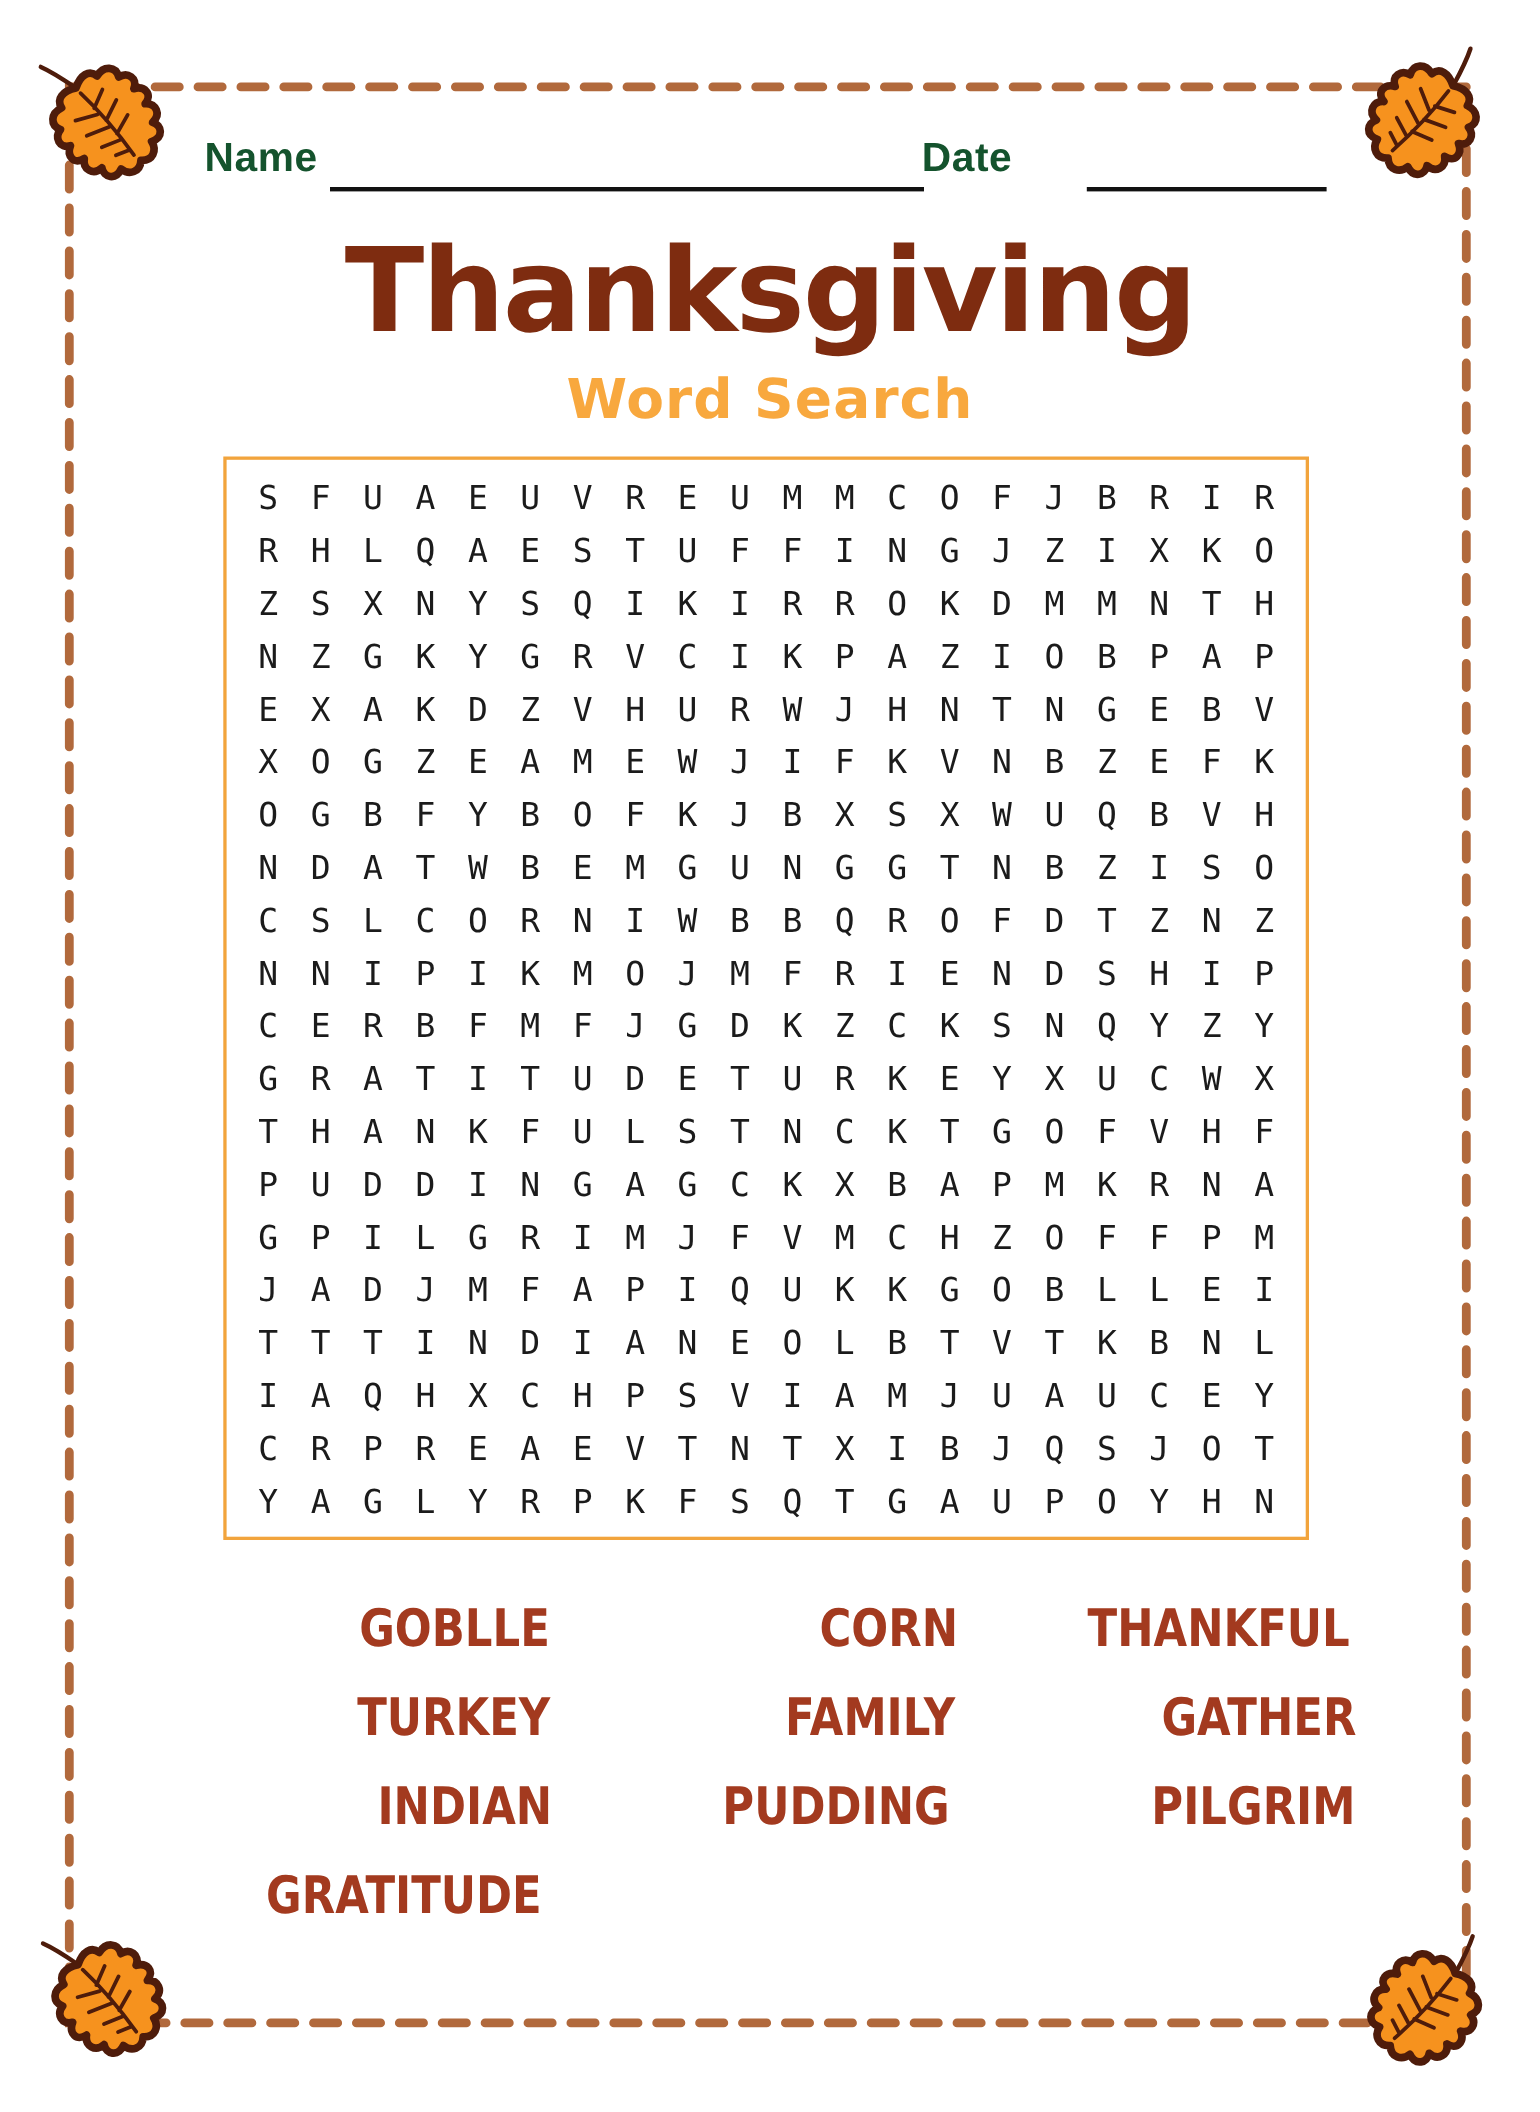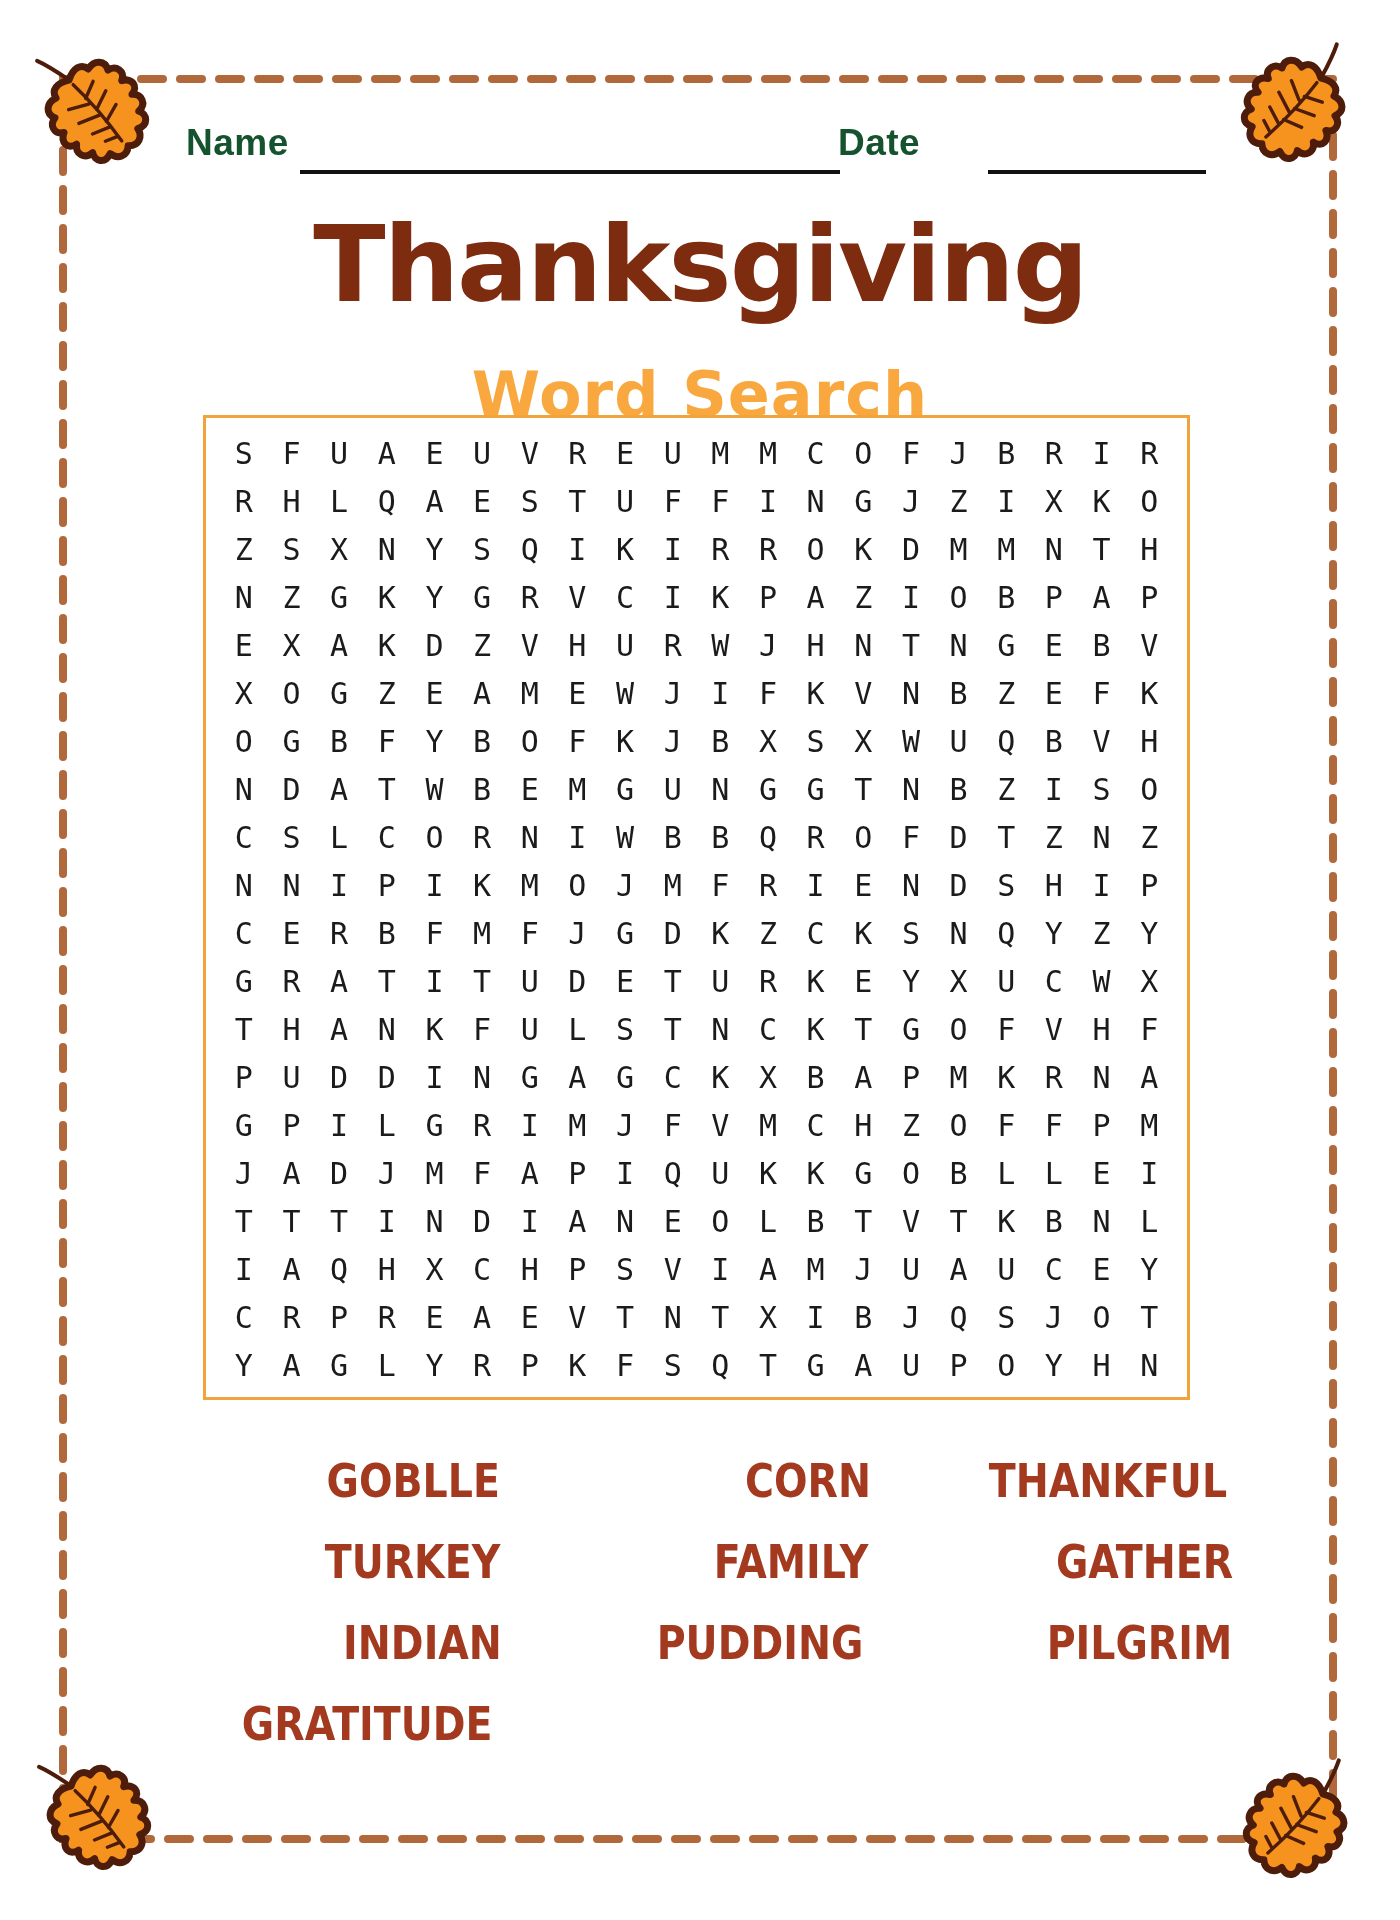--- a/index.html
+++ b/index.html
@@ -22,23 +22,22 @@
   .date-line{left:988px;width:218px;}
 
   
   .title{
     position:absolute;left:0;top:172px;width:100%;text-align:center;
     font-size:106px;font-weight:800;letter-spacing:-2px;color:var(--title-color);
     font-family:"DejaVu Sans",sans-serif;line-height:1.25;margin-top:27px;
   }
   .subtitle{
     position:absolute;left:0;top:334px;width:100%;text-align:center;
-    font-size:62px;font-weight:800;letter-spacing:1px;color:var(--subtitle-color);
+    font-size:50px;font-weight:800;letter-spacing:1px;color:var(--subtitle-color);
     font-family:"DejaVu Sans",sans-serif;
-    margin-top:24px;
   }
 
   
   .grid-box{
     position:absolute;left:203px;top:415px;width:987px;height:985px;
     box-sizing:border-box;border:3px solid var(--grid-border-color);background:#fff;
     display:grid;grid-template-columns:repeat(20,1fr);grid-template-rows:repeat(20,1fr);
     padding:12px 14px 8px 14px;
   }
   .grid-cell{

